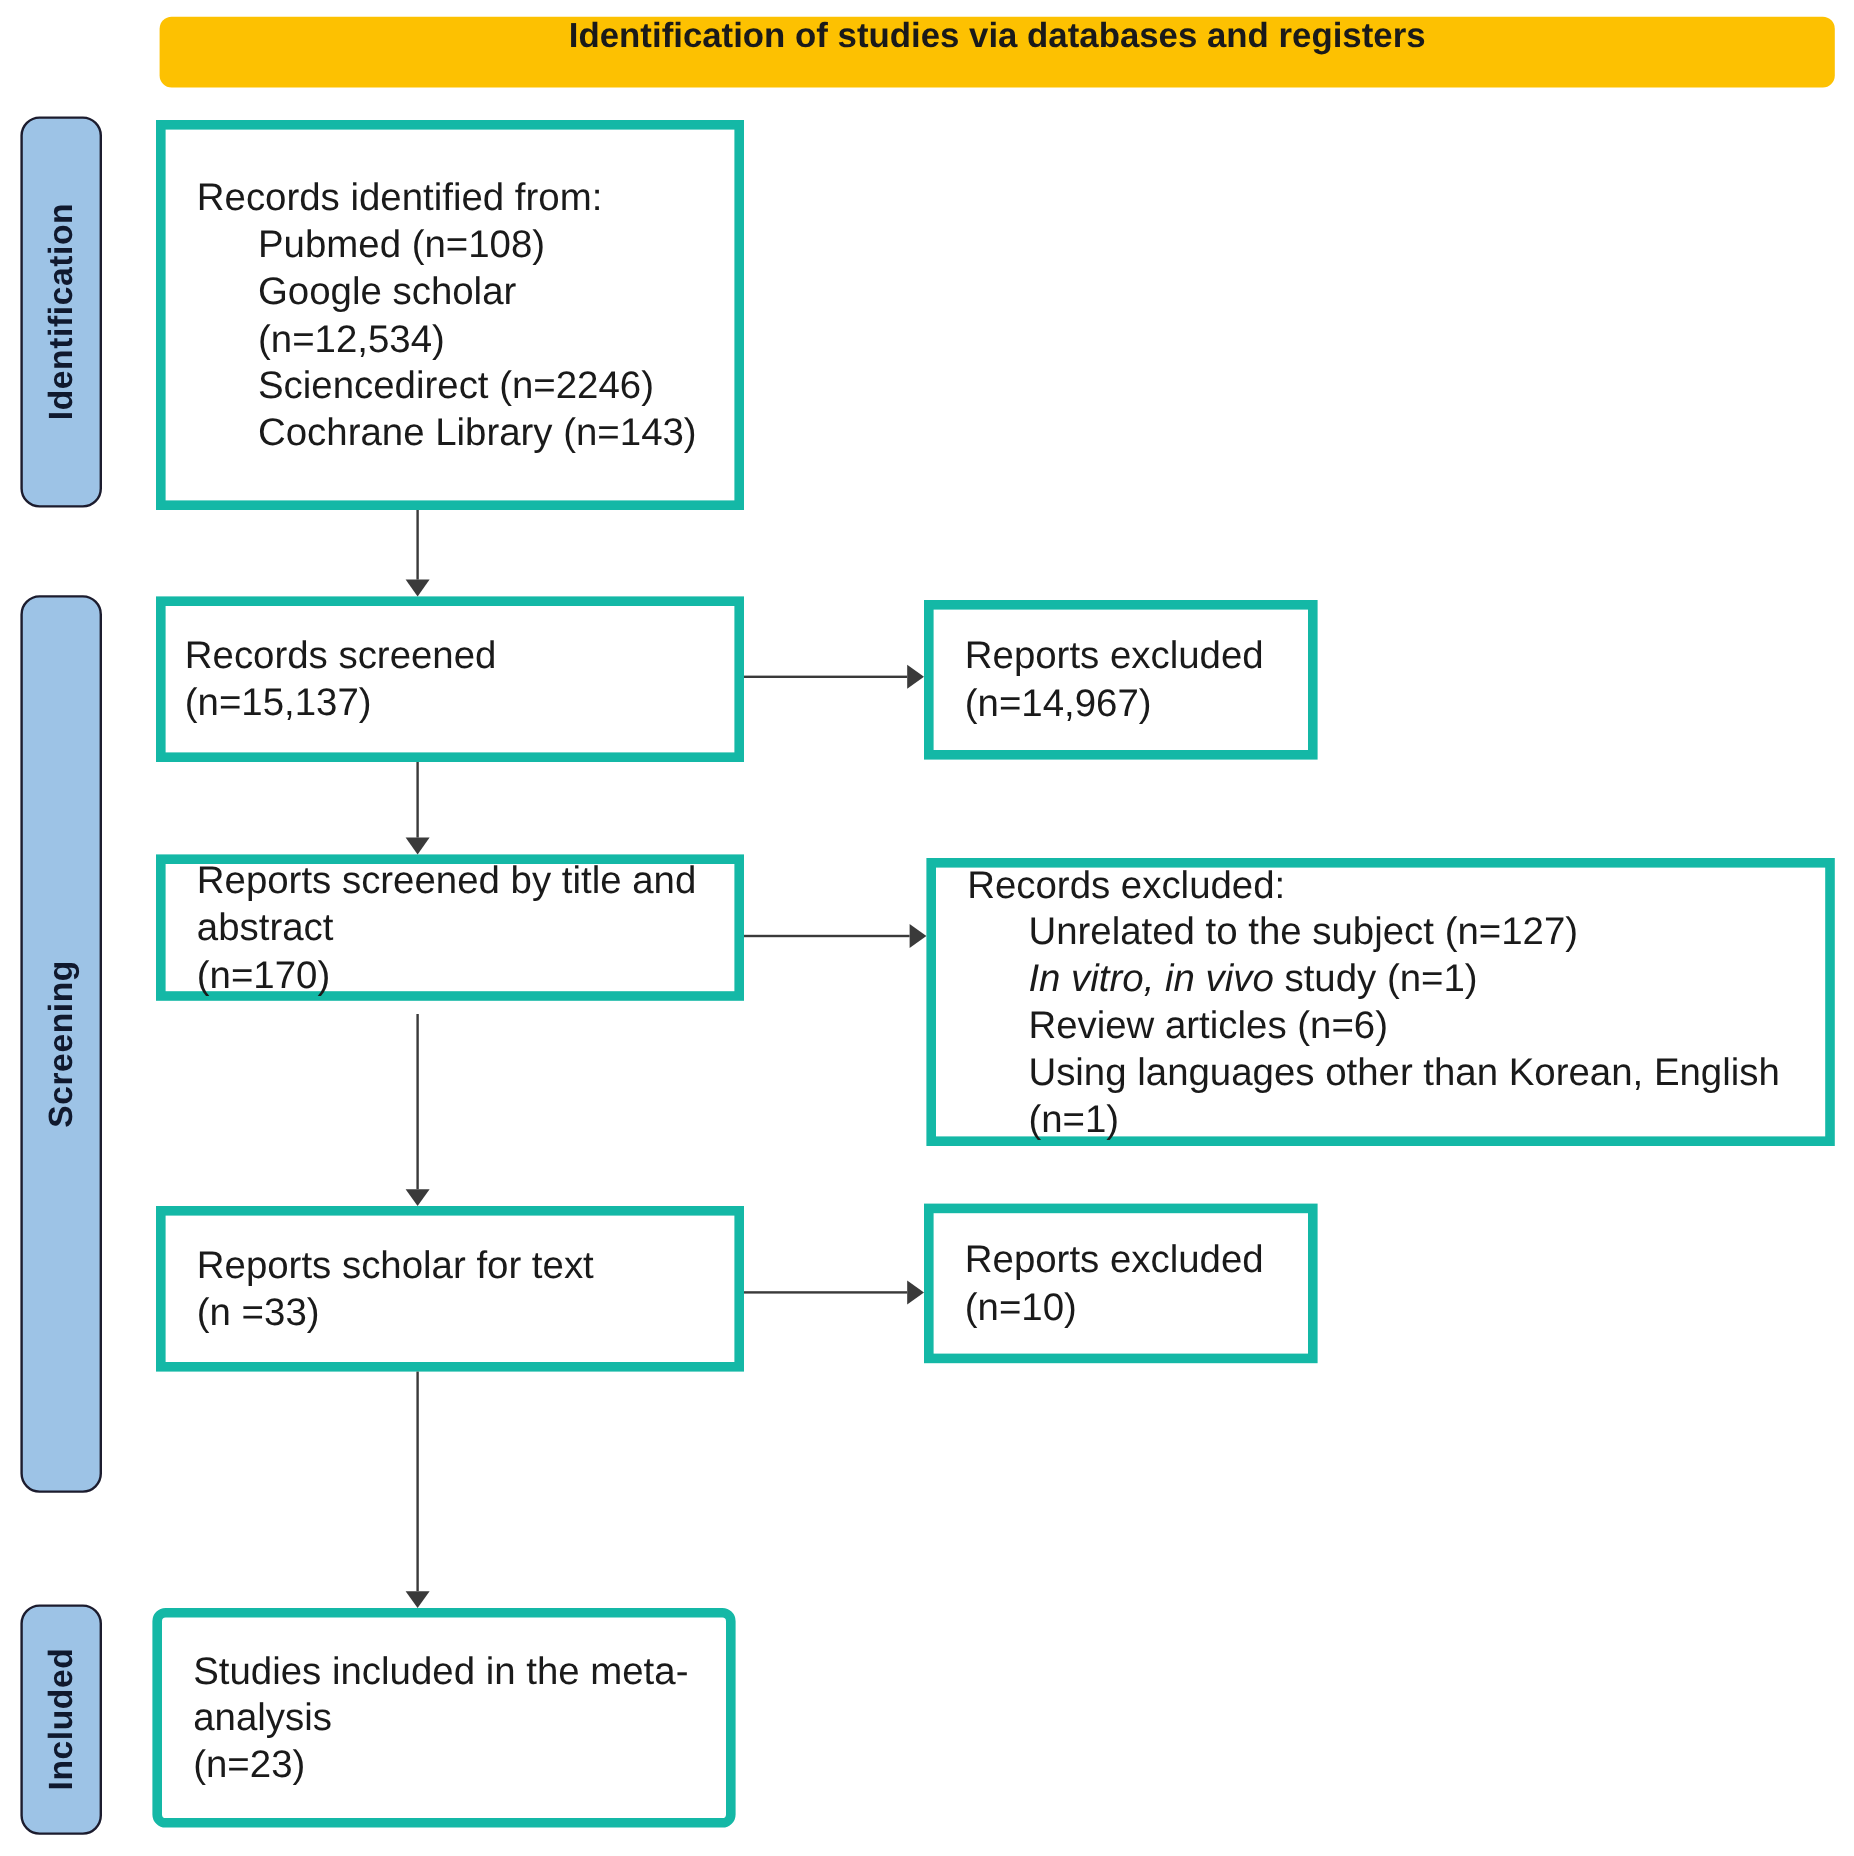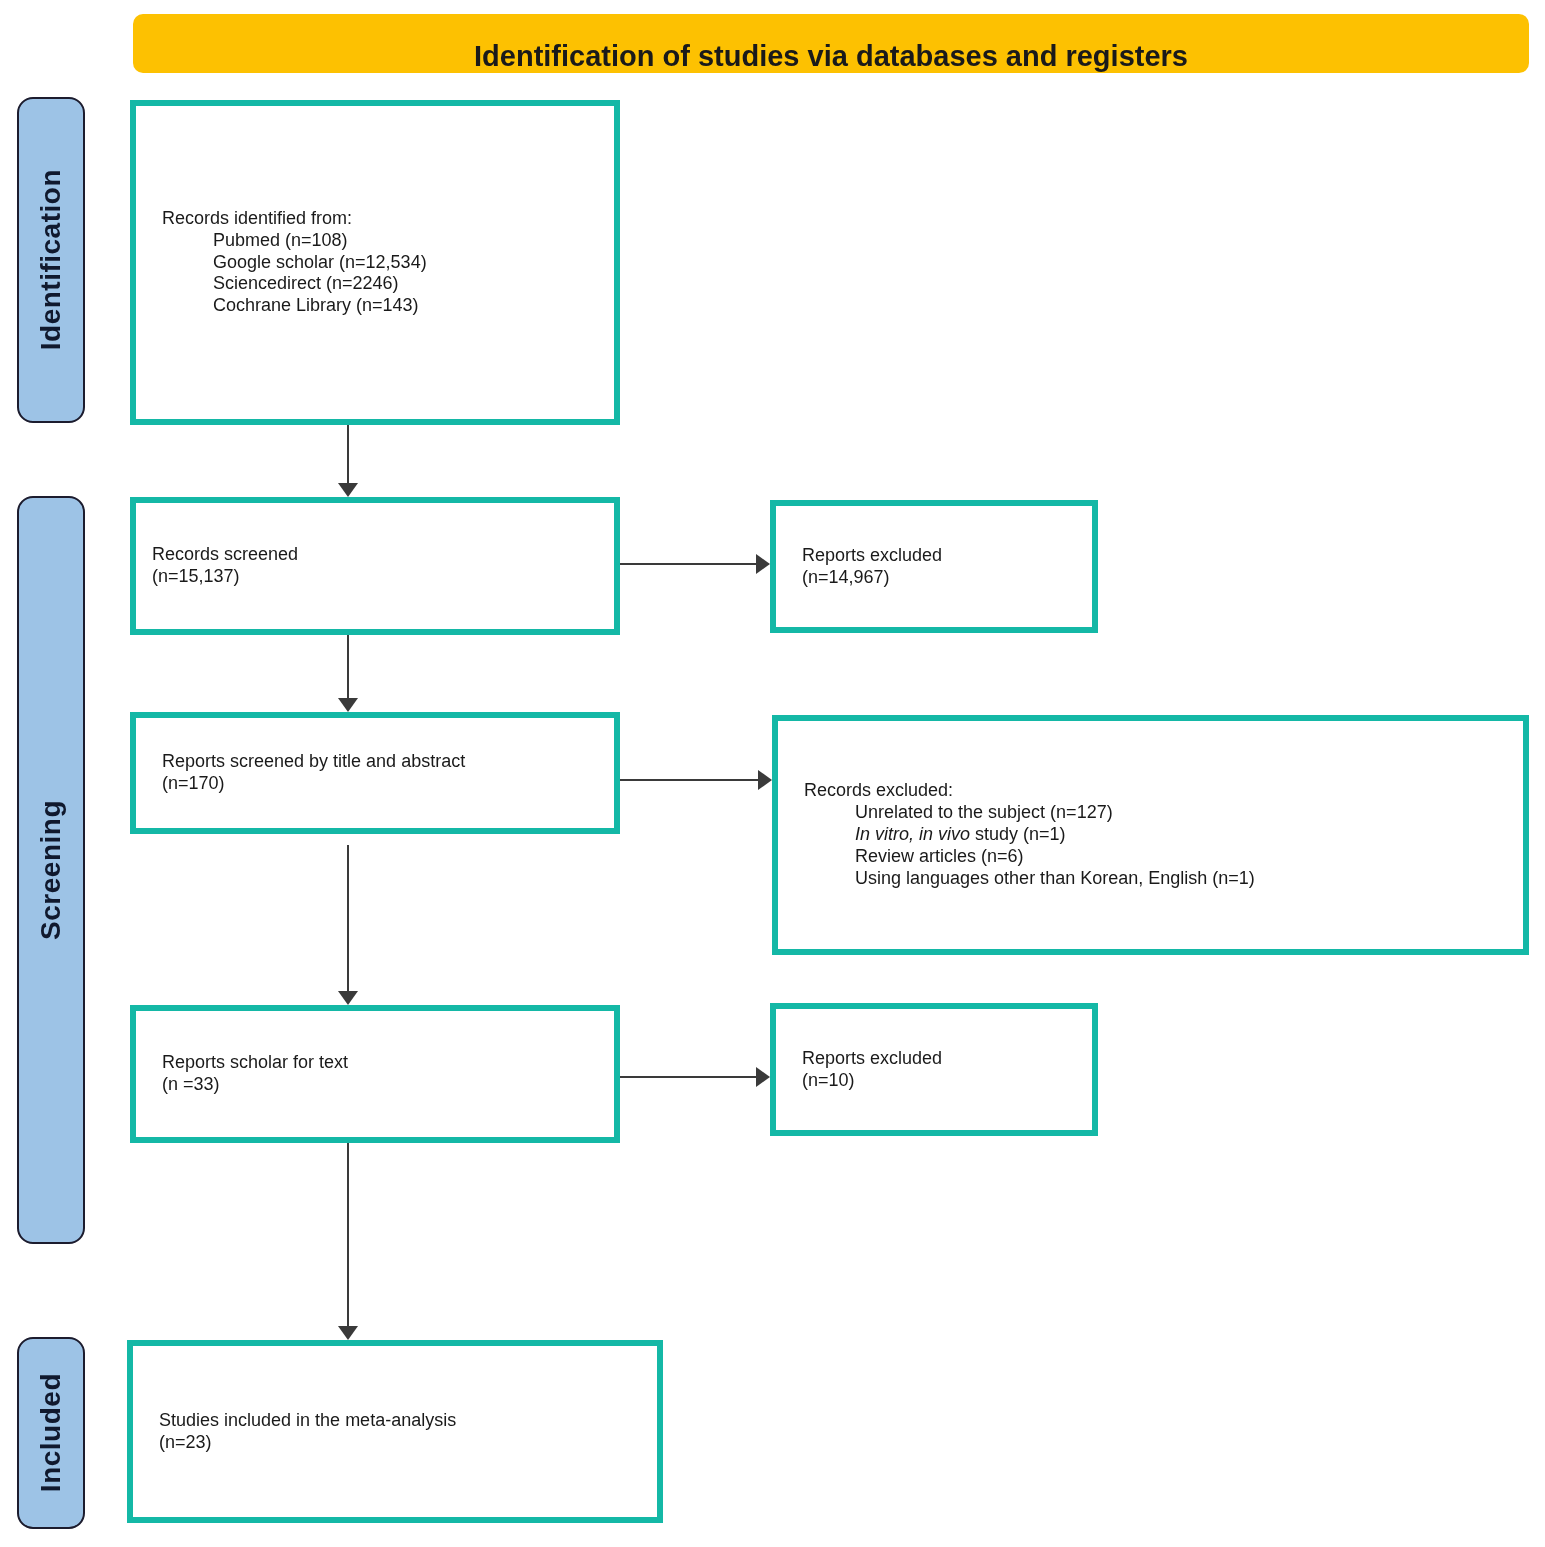--- a/index.html
+++ b/index.html
@@ -16,21 +16,21 @@
     color: #1a1a1a;
   }
 
   
   .banner {
     position: absolute;
     left: 133px; top: 14px;
     width: 1396px; height: 59px;
     background: #FDC101;
     border-radius: 10px;
-    display: flex; align-items: flex-end; justify-content: center;
+    display: flex; align-items: flex-start; justify-content: center;
     font-size: 29px; font-weight: bold; color: #1a1a1a;
   }
 
   
   .stage {
     position: absolute;
     left: 17px;
     width: 68px;
     background: #9DC3E6;
     border: 2px solid #1c1c2e;
@@ -48,41 +48,41 @@
     white-space: nowrap;
   }
   .stage-identification { top: 97px;  height: 326px; }
   .stage-screening      { top: 496px; height: 748px; }
   .stage-included       { top: 1337px; height: 192px; }
 
   
   .box {
     position: absolute;
     background: #ffffff;
-    border: 6px solid #14b8a6;
+    border: 8px solid #14b8a6;
     box-sizing: border-box;
     display: flex;
     flex-direction: column;
     justify-content: center;
     padding: 10px 28px 10px 26px;
-    font-size: 18px;
+    font-size: 32px;
     line-height: 1.22;
     color: #1a1a1a;
   }
   .box .indent { margin-left: 51px; }
   .italic { font-style: italic; }
 
   .box-identified      { left: 130px; top: 100px;  width: 490px; height: 325px; }
   .box-screened        { left: 130px; top: 497px;  width: 490px; height: 138px; padding-left: 16px; }
   .box-excluded1       { left: 770px; top: 500px;  width: 328px; height: 133px; }
   .box-title-abstract  { left: 130px; top: 712px;  width: 490px; height: 122px; }
   .box-records-excl    { left: 772px; top: 715px;  width: 757px; height: 240px; }
   .box-assessed        { left: 130px; top: 1005px; width: 490px; height: 138px; }
   .box-excluded2       { left: 770px; top: 1003px; width: 328px; height: 133px; }
-  .box-included        { left: 127px; top: 1340px; width: 536px; height: 183px; }
+  .box-included        { left: 127px; top: 1340px; width: 486px; height: 183px; border-radius: 11px; }
 
   
   .arrow-v {
     position: absolute;
     width: 2px;
     background: #3a3a3a;
   }
   .arrow-v::after {
     content: '';
     position: absolute;

